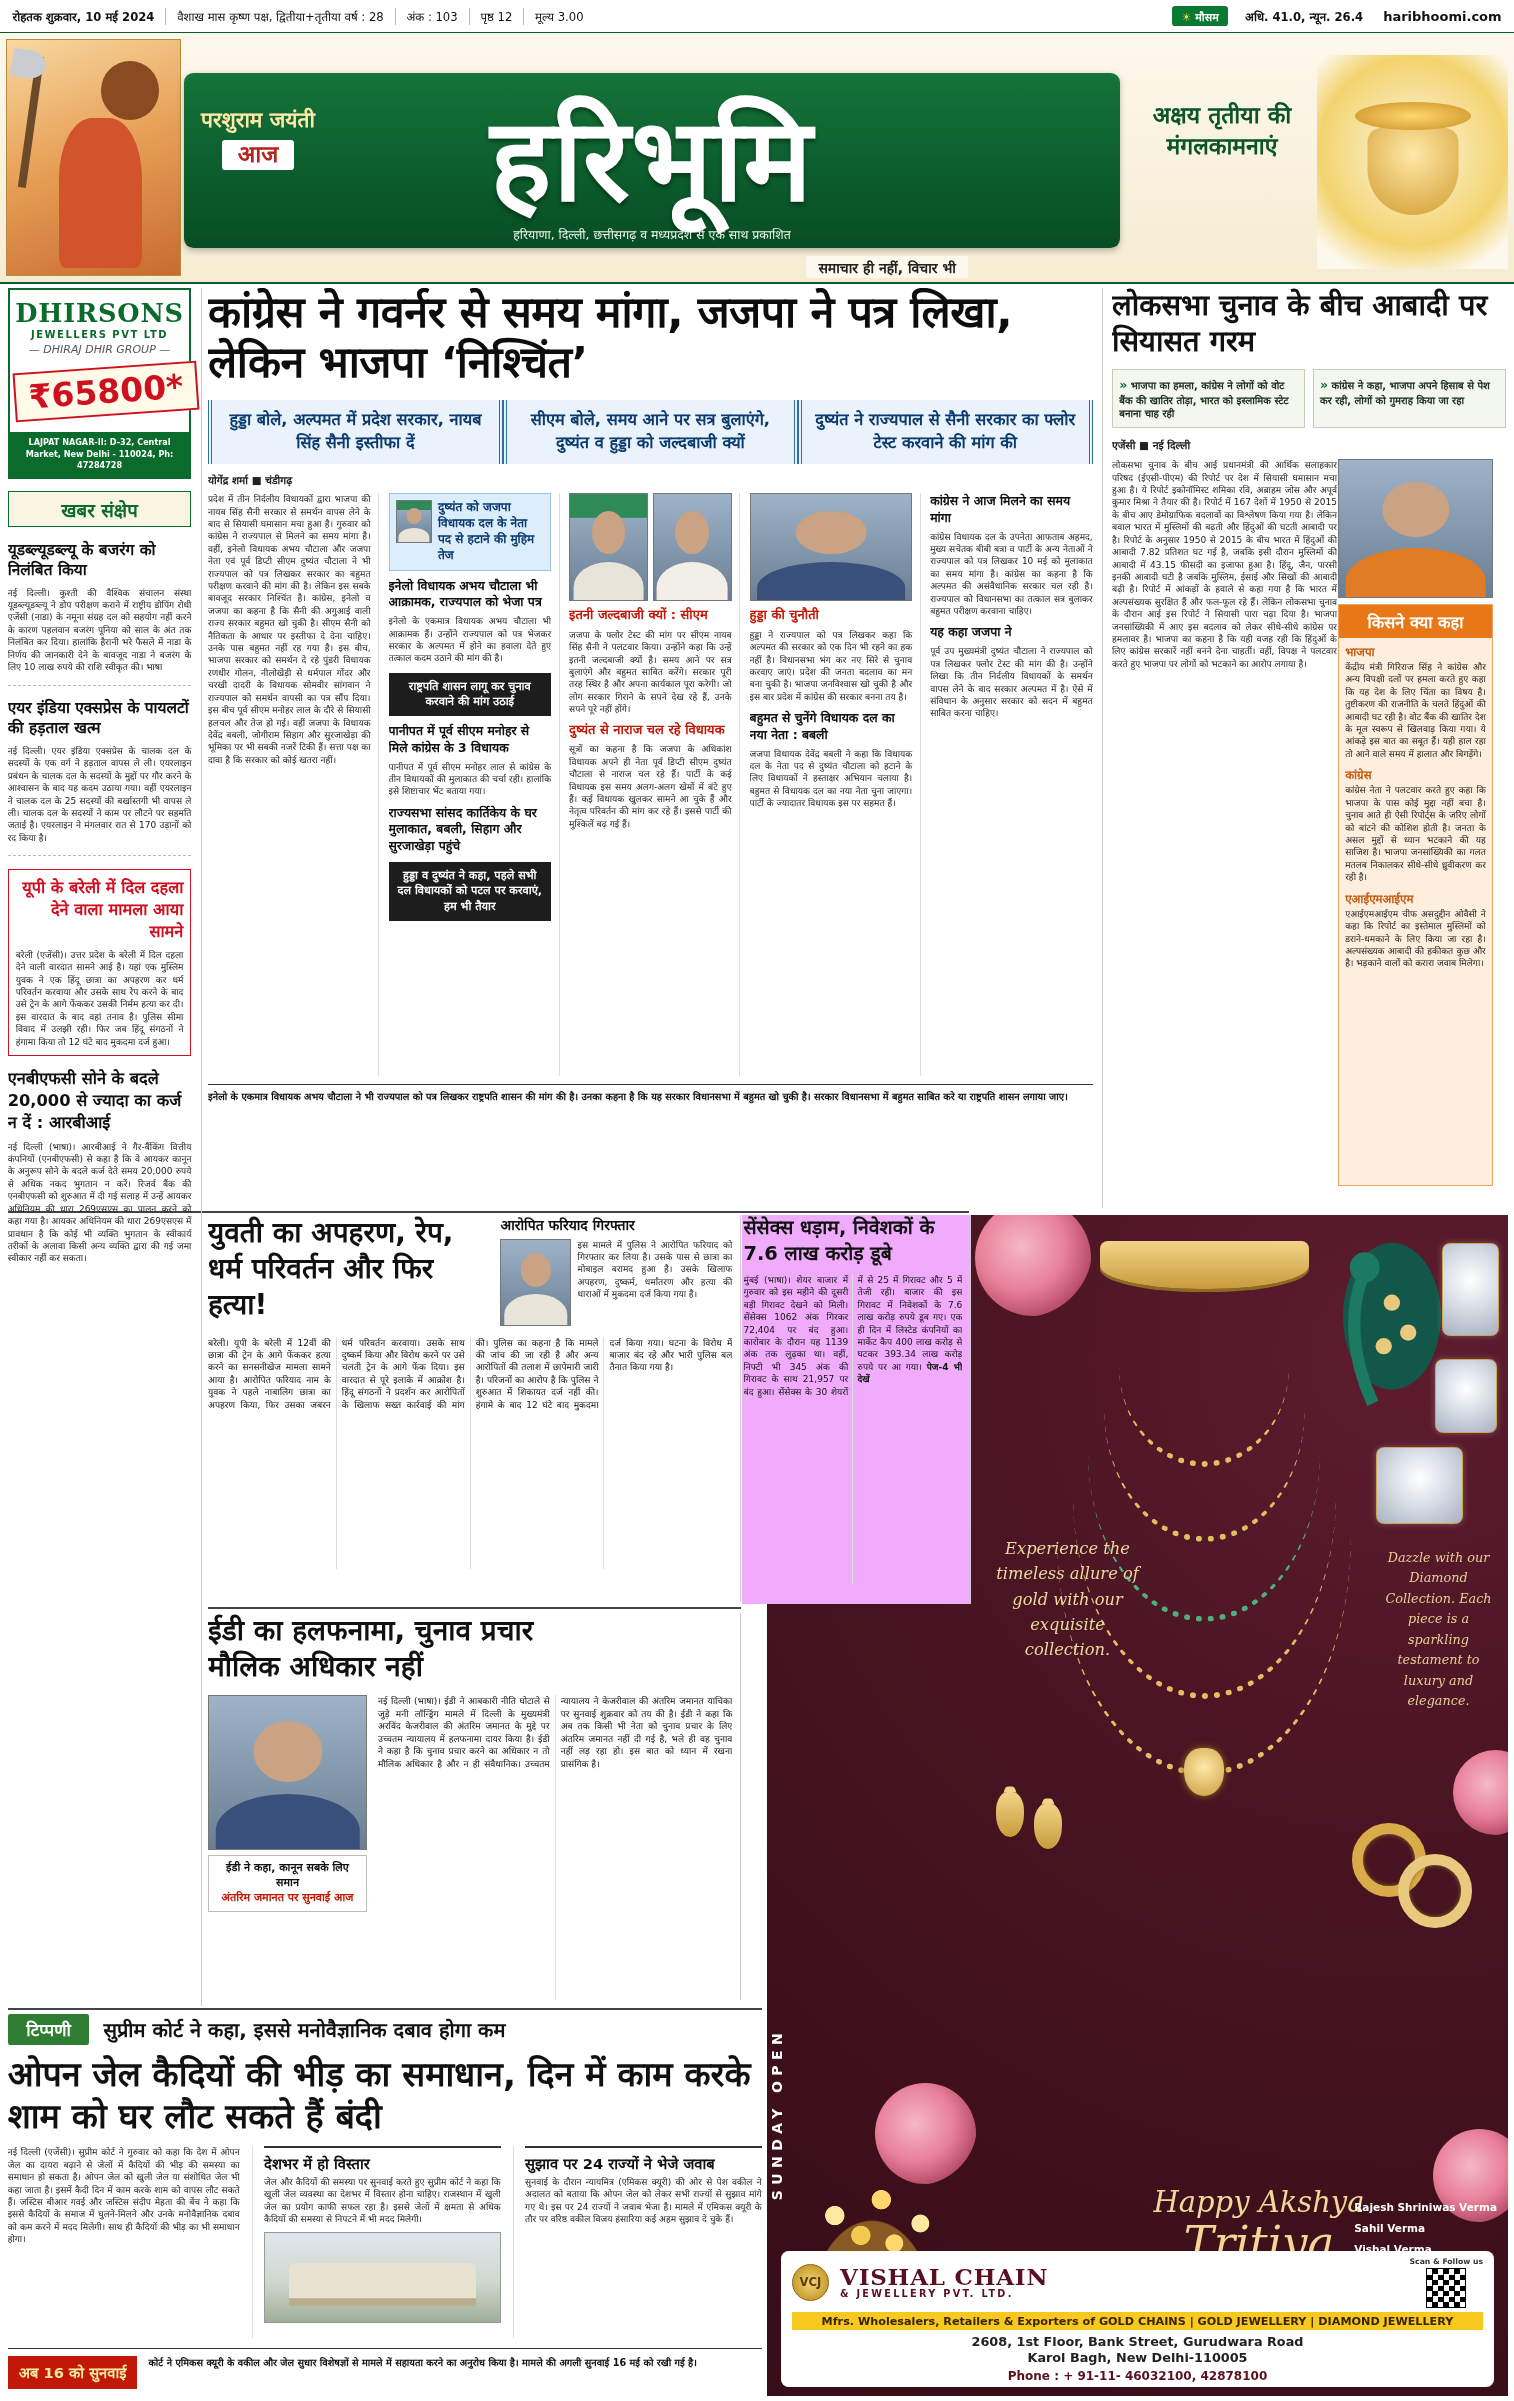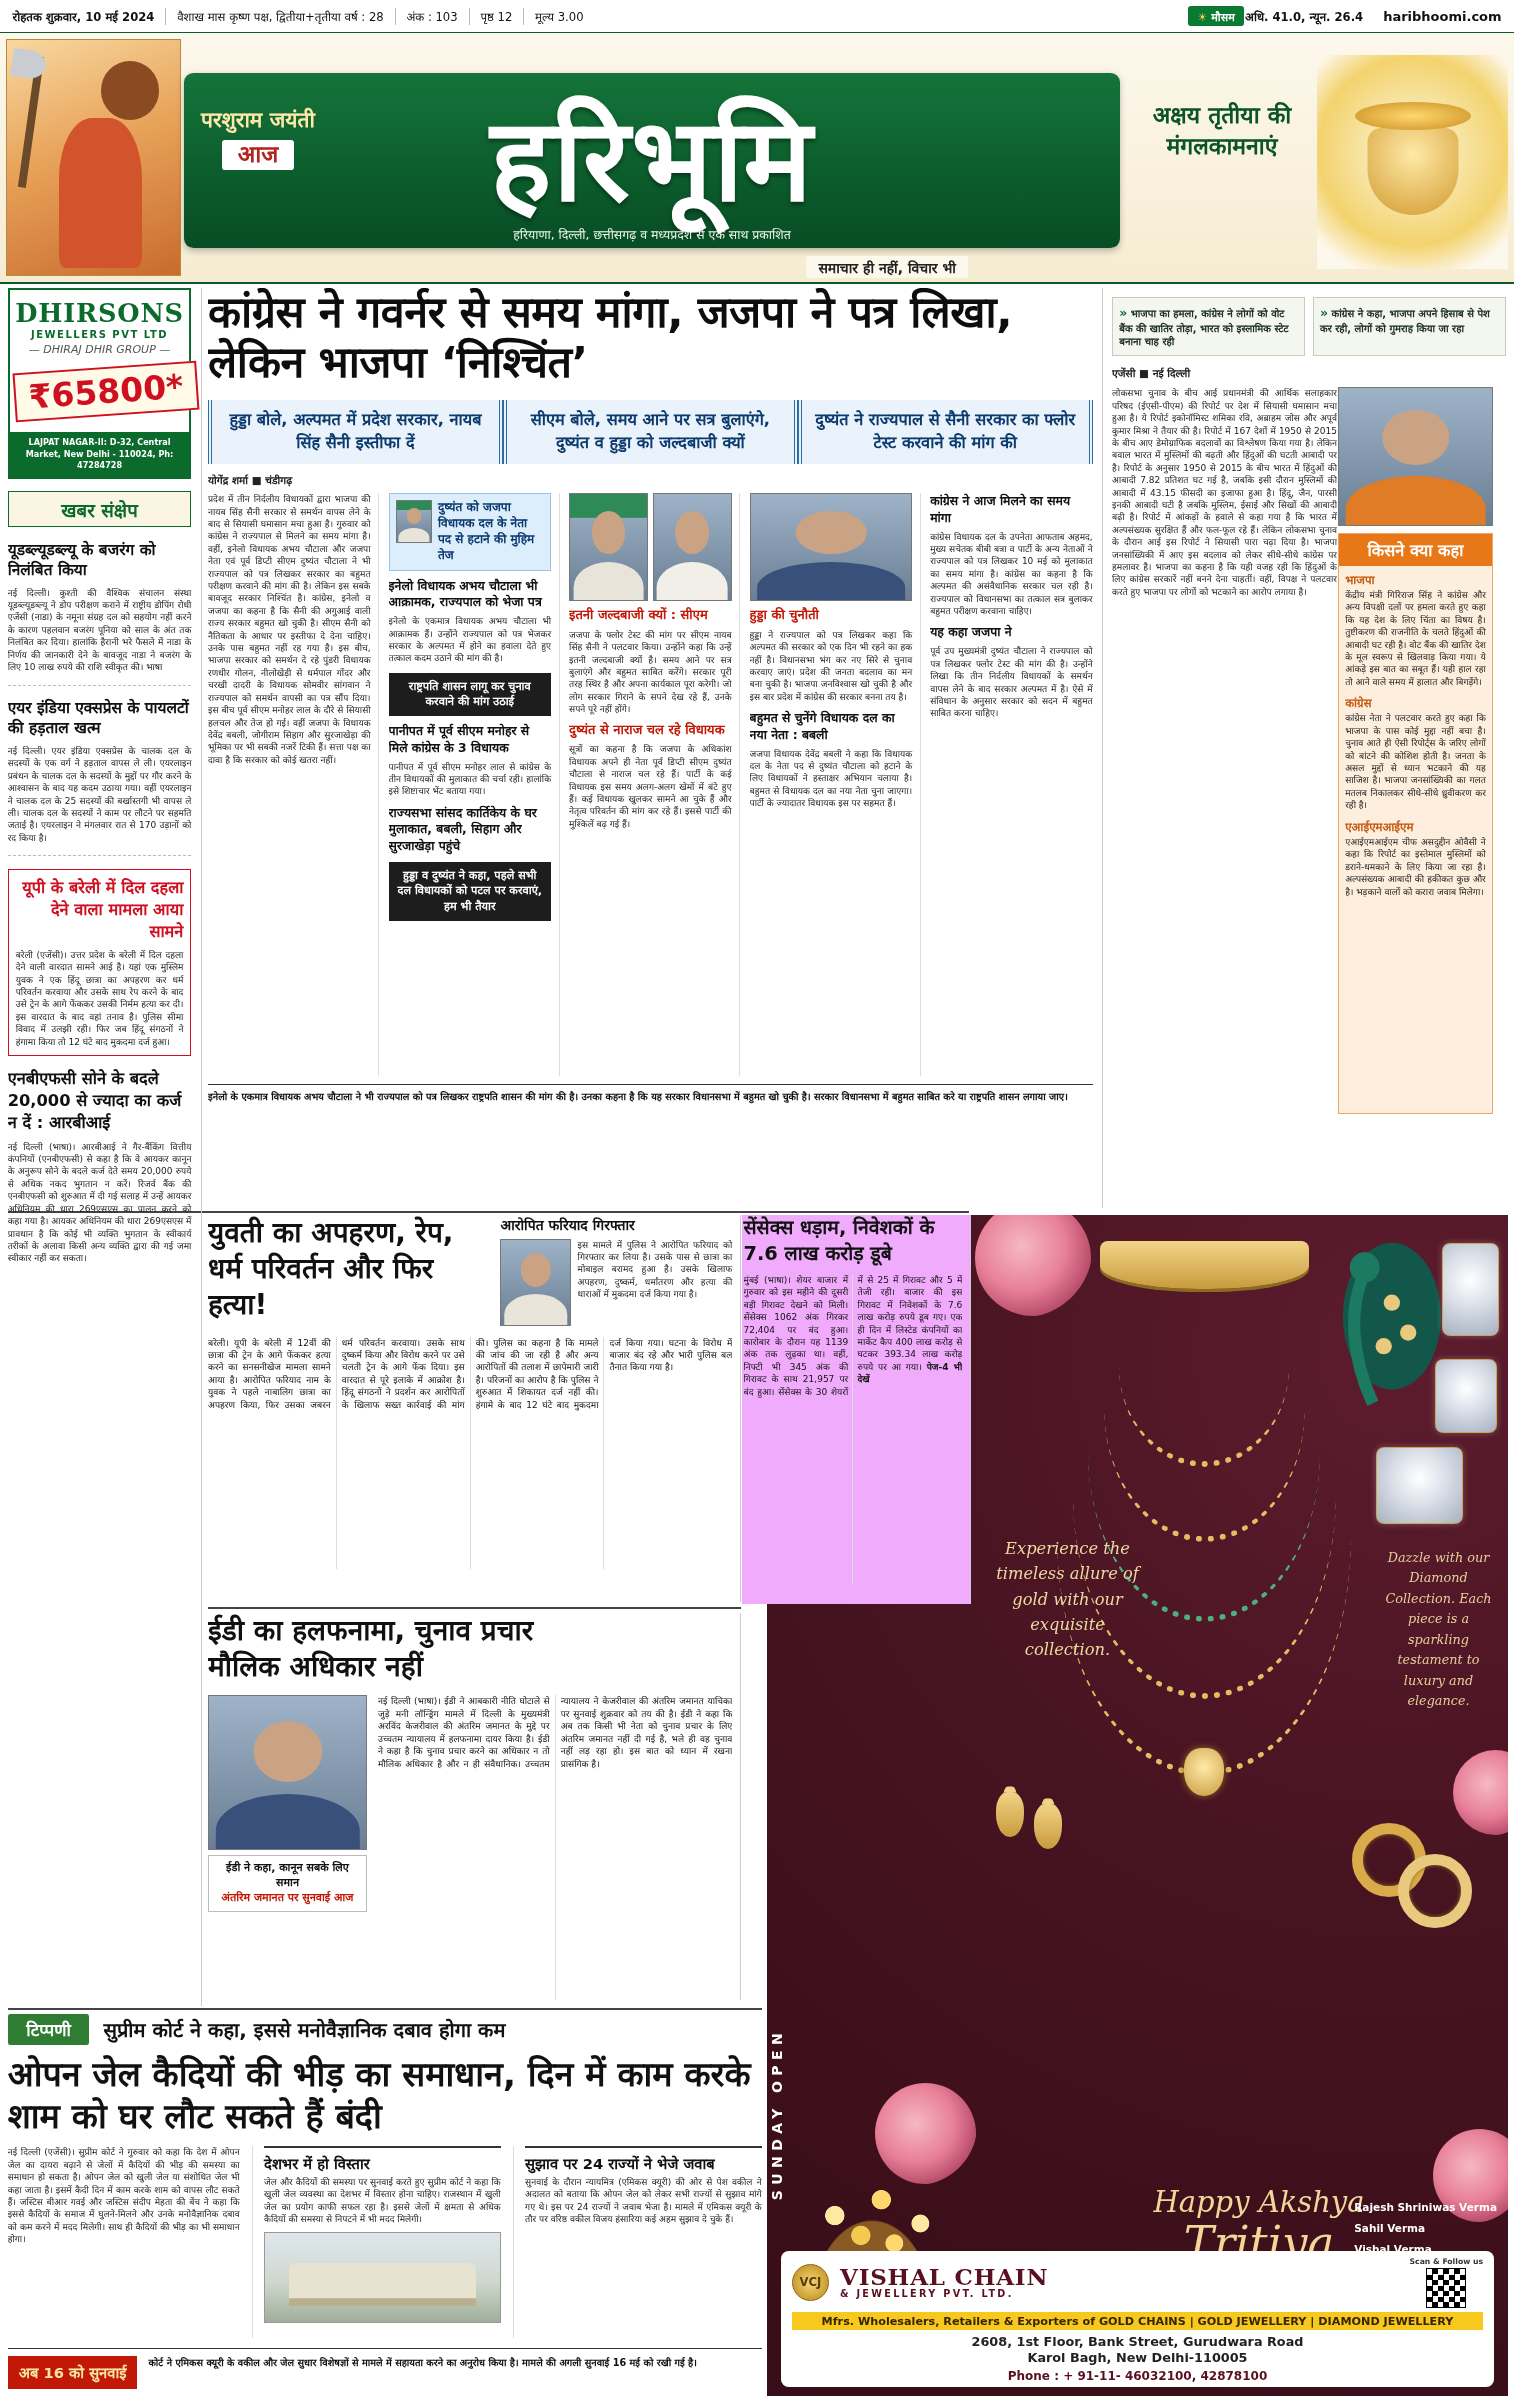--- a/index.html
+++ b/index.html
@@ -2,21 +2,21 @@
 <html style="font-size:12.4px"><head>
 <meta charset="utf-8">
 <style>
 *{margin:0;padding:0;box-sizing:border-box}
 body{background:#d9d9d9;font-family:"DejaVu Sans","Liberation Sans",sans-serif;color:#111}
 #page{position:relative;width:1514px;height:2401px;background:#fff;margin:0 auto;overflow:hidden}
 
 .topbar{position:absolute;left:0;top:0;width:1514px;height:33px;display:flex;align-items:center;padding:0 12.4px;font-size:11.6px;border-bottom:1.5px solid #0a5c2c;background:#fff}
 .topbar .sep{width:0.8px;height:17px;background:#bbb;margin:0 11px}
 .tb-bold{font-weight:bold}
-.weather{display:flex;align-items:center;gap:1px;margin-left:auto}
+.weather{display:flex;align-items:center;gap:17px;margin-left:auto}
 .weather-pill{background:#0a7a33;color:#fff;border-radius:3.1px;padding:2.3px 9.3px;font-weight:bold;font-size:11px}
 .weather-pill::before{content:"☀ ";color:#ffd54a}
 .website{margin-left:20px;font-weight:bold;font-size:13px;color:#111;text-decoration:none}
 
 .masthead{position:absolute;left:0;top:33px;width:1514px;height:251px;background:linear-gradient(180deg,#fdf8ec,#f6ecd2);overflow:hidden;border-bottom:2.3px solid #0a5c2c}
 .deity{position:absolute;left:6.2px;top:6.2px;width:175px;height:237px;border:1.5px solid #b78b3e;background:linear-gradient(160deg,#f8d8a0 0%,#e8a35a 45%,#c96b2e 100%);overflow:hidden}
 .deity::before{content:"";position:absolute;left:54%;top:9%;width:34%;height:25%;border-radius:50%;background:#8a4b22}
 .deity::after{content:"";position:absolute;left:30%;top:33%;width:48%;height:64%;border-radius:40% 40% 8% 8%;background:#d2542c}
 .axe{position:absolute;left:20px;top:15.5px;width:7.7px;height:132px;background:#6b4a2a;transform:rotate(8deg)}
 .axe::before{content:"";position:absolute;left:-23px;top:-4.6px;width:34px;height:28px;background:#c9ccd1;border-radius:0 50% 50% 0}
@@ -268,20 +268,21 @@
         <div class="bold-t" style="margin-top:0">कांग्रेस ने आज मिलने का समय मांगा</div>
         <p class="body-xs">कांग्रेस विधायक दल के उपनेता आफताब अहमद, मुख्य सचेतक बीबी बत्रा व पार्टी के अन्य नेताओं ने राज्यपाल को पत्र लिखकर 10 मई को मुलाकात का समय मांगा है। कांग्रेस का कहना है कि अल्पमत की असंवैधानिक सरकार चल रही है। राज्यपाल को विधानसभा का तत्काल सत्र बुलाकर बहुमत परीक्षण करवाना चाहिए।</p>
         <div class="bold-t">यह कहा जजपा ने</div>
         <p class="body-xs">पूर्व उप मुख्यमंत्री दुष्यंत चौटाला ने राज्यपाल को पत्र लिखकर फ्लोर टेस्ट की मांग की है। उन्होंने लिखा कि तीन निर्दलीय विधायकों के समर्थन वापस लेने के बाद सरकार अल्पमत में है। ऐसे में संविधान के अनुसार सरकार को सदन में बहुमत साबित करना चाहिए।</p>
       </div>
     </div>
     <div class="foot-note">इनेलो के एकमात्र विधायक अभय चौटाला ने भी राज्यपाल को पत्र लिखकर राष्ट्रपति शासन की मांग की है। उनका कहना है कि यह सरकार विधानसभा में बहुमत खो चुकी है। सरकार विधानसभा में बहुमत साबित करे या राष्ट्रपति शासन लगाया जाए।</div>
   </section>
 
   <section class="pop-story">
+    <h2 class="pop-hl">लोकसभा चुनाव के बीच आबादी पर सियासत गरम</h2>
     <div class="pop-boxes">
       <div class="pop-box">
         <span class="pop-arrow">»</span>
         <span>भाजपा का हमला, कांग्रेस ने लोगों को वोट बैंक की खातिर तोड़ा, भारत को इस्लामिक स्टेट बनाना चाह रही</span>
       </div>
       <div class="pop-box">
         <span class="pop-arrow">»</span>
         <span>कांग्रेस ने कहा, भाजपा अपने हिसाब से पेश कर रही, लोगों को गुमराह किया जा रहा</span>
       </div>
     </div>

